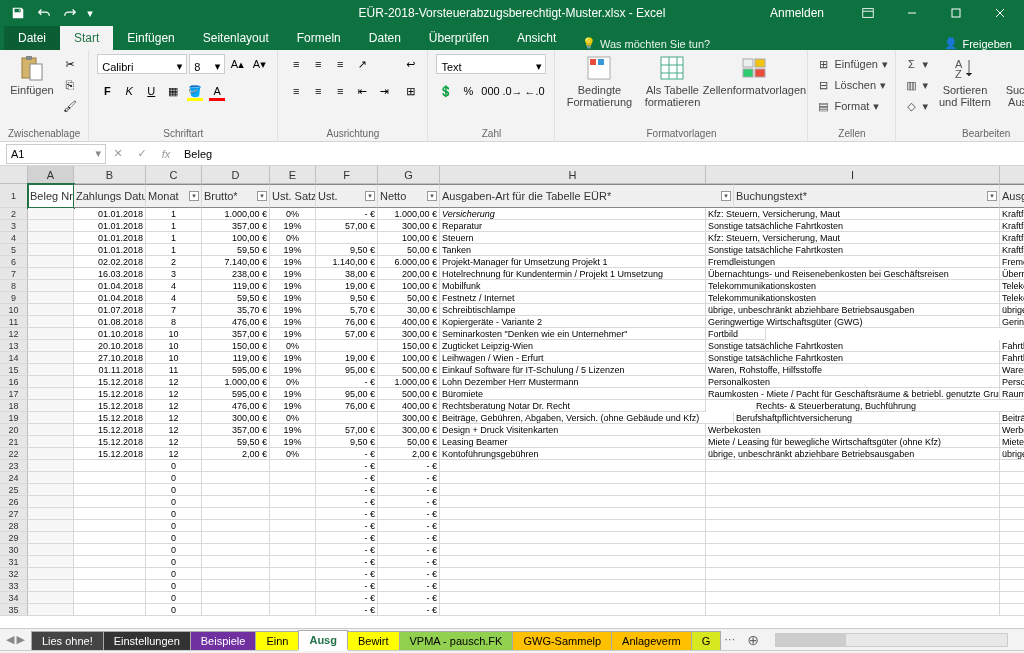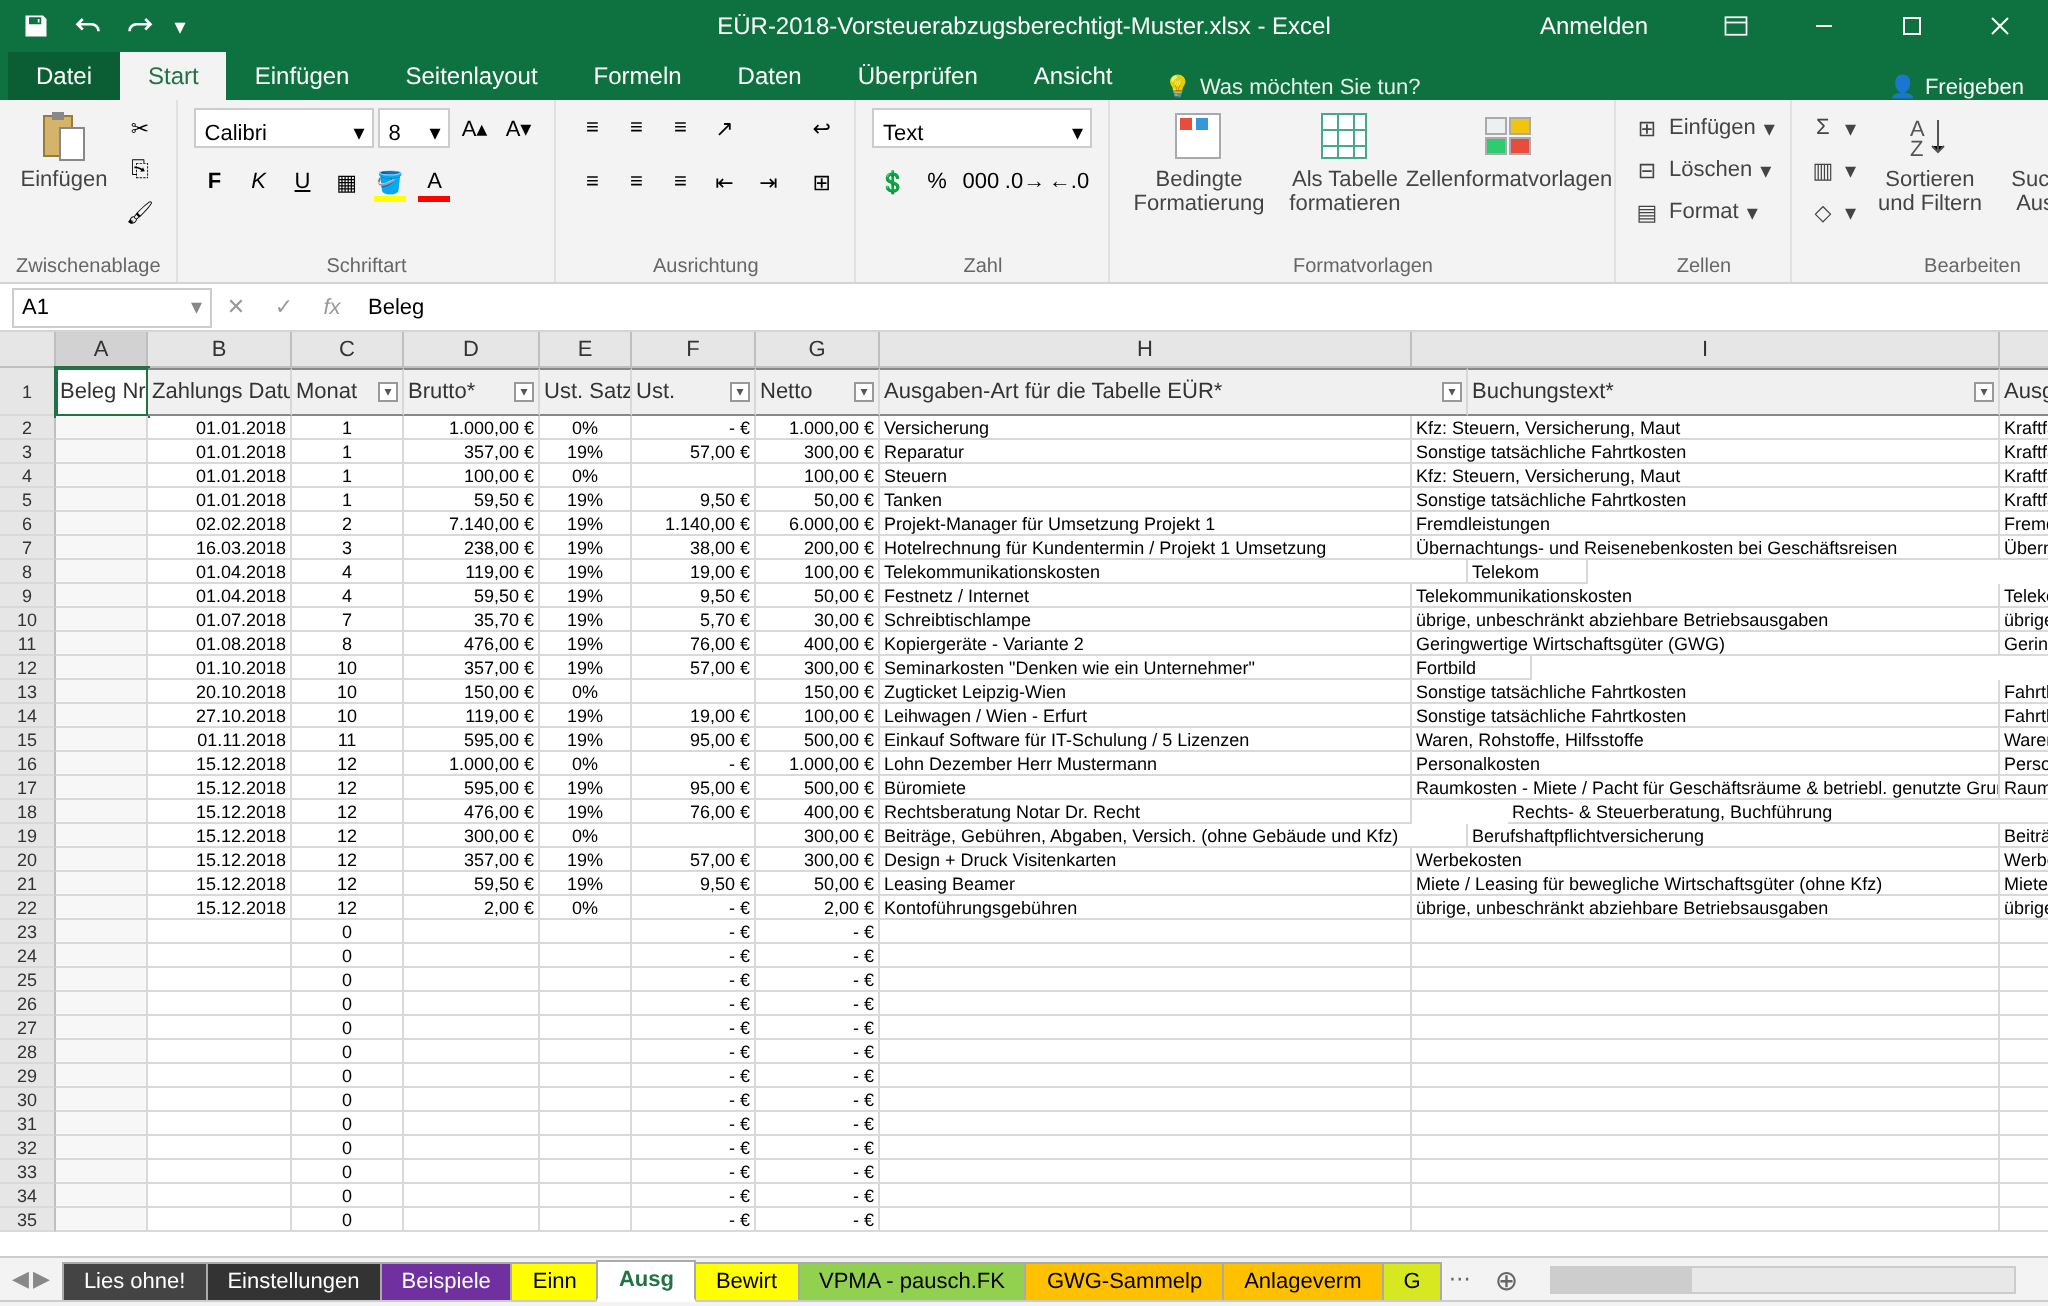--- a/index.html
+++ b/index.html
@@ -426,21 +426,21 @@
         </div>
       </div>
       <div class="data-row">
         <div class="cell c selcol" style="width: 46px;"></div>
         <div class="cell r" style="width: 72px;">01.01.2018</div>
         <div class="cell c" style="width: 56px;">1</div>
         <div class="cell r" style="width: 68px;">1.000,00 €</div>
         <div class="cell c" style="width: 46px;">0%</div>
         <div class="cell r" style="width: 62px;">- €</div>
         <div class="cell r" style="width: 62px;">1.000,00 €</div>
-        <div class="cell" style="width: 266px;">Versicherung</div>
+        <div class="cell" style="width: 266px; font-style: italic;">Versicherung</div>
         <div class="cell" style="width: 294px;">Kfz: Steuern, Versicherung, Maut</div>
         <div class="cell" style="width: 60px;">Kraftfah</div>
       </div>
       <div class="data-row">
         <div class="cell c selcol" style="width: 46px;"></div>
         <div class="cell r" style="width: 72px;">01.01.2018</div>
         <div class="cell c" style="width: 56px;">1</div>
         <div class="cell r" style="width: 68px;">357,00 €</div>
         <div class="cell c" style="width: 46px;">19%</div>
         <div class="cell r" style="width: 62px;">57,00 €</div>
@@ -498,20 +498,21 @@
         <div class="cell" style="width: 60px;">Übernac</div>
       </div>
       <div class="data-row">
         <div class="cell c selcol" style="width: 46px;"></div>
         <div class="cell r" style="width: 72px;">01.04.2018</div>
         <div class="cell c" style="width: 56px;">4</div>
         <div class="cell r" style="width: 68px;">119,00 €</div>
         <div class="cell c" style="width: 46px;">19%</div>
         <div class="cell r" style="width: 62px;">19,00 €</div>
         <div class="cell r" style="width: 62px;">100,00 €</div>
+        <div class="cell" style="width: 266px;">Mobilfunk</div>
         <div class="cell" style="width: 294px;">Telekommunikationskosten</div>
         <div class="cell" style="width: 60px;">Telekom</div>
       </div>
       <div class="data-row">
         <div class="cell c selcol" style="width: 46px;"></div>
         <div class="cell r" style="width: 72px;">01.04.2018</div>
         <div class="cell c" style="width: 56px;">4</div>
         <div class="cell r" style="width: 68px;">59,50 €</div>
         <div class="cell c" style="width: 46px;">19%</div>
         <div class="cell r" style="width: 62px;">9,50 €</div>

